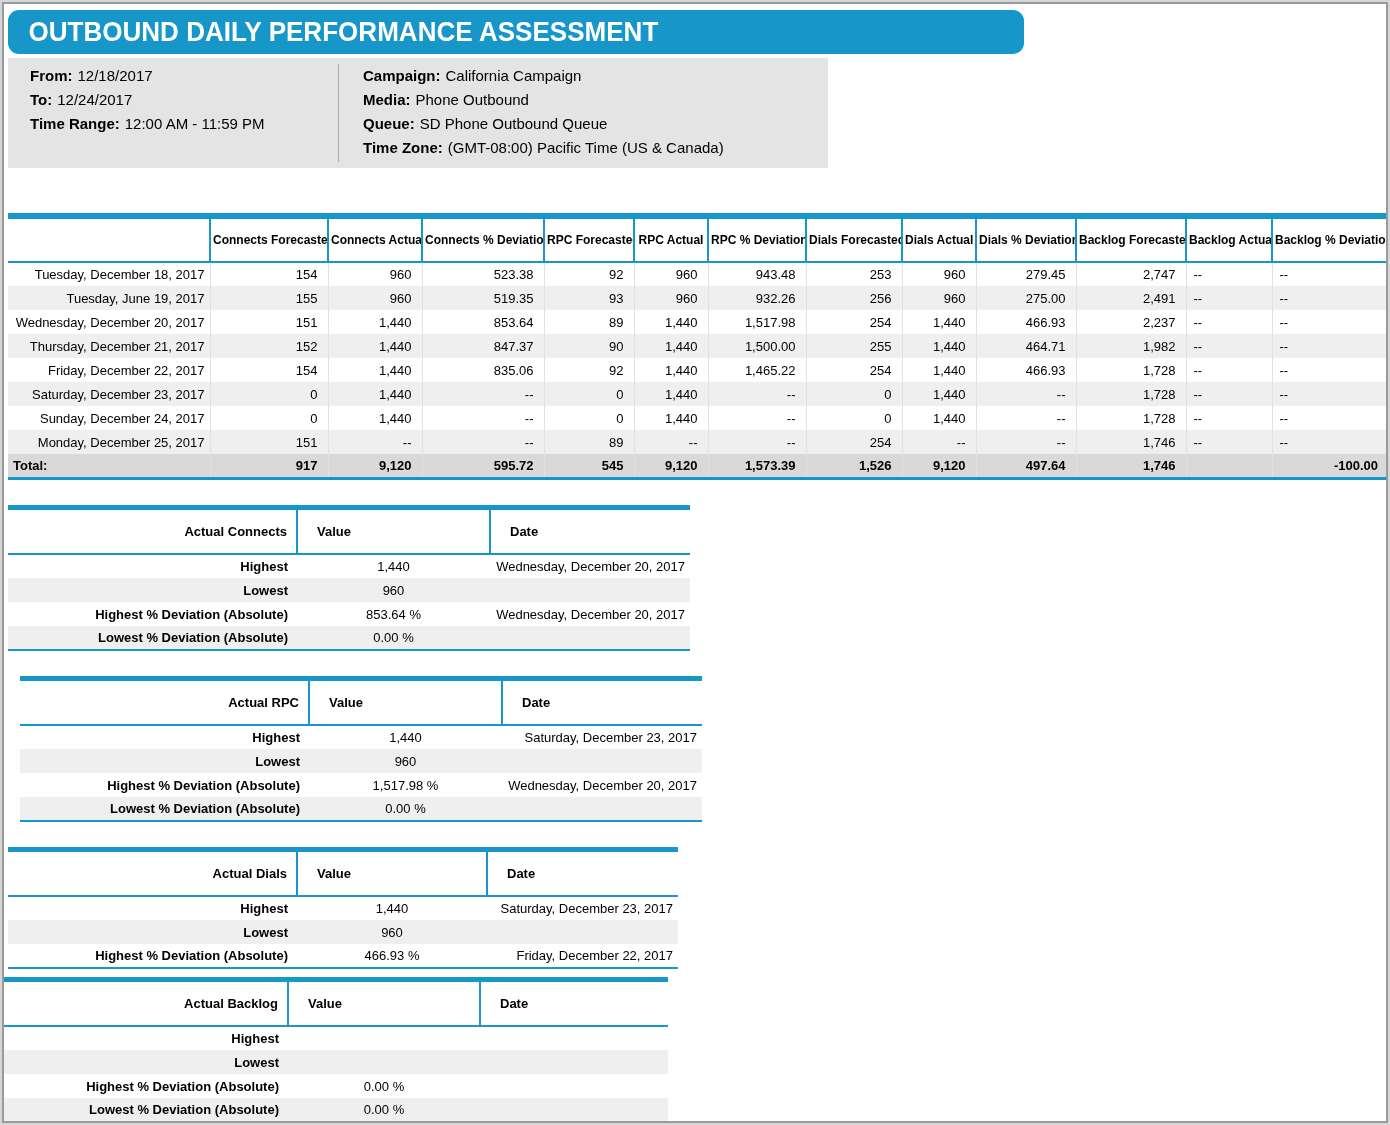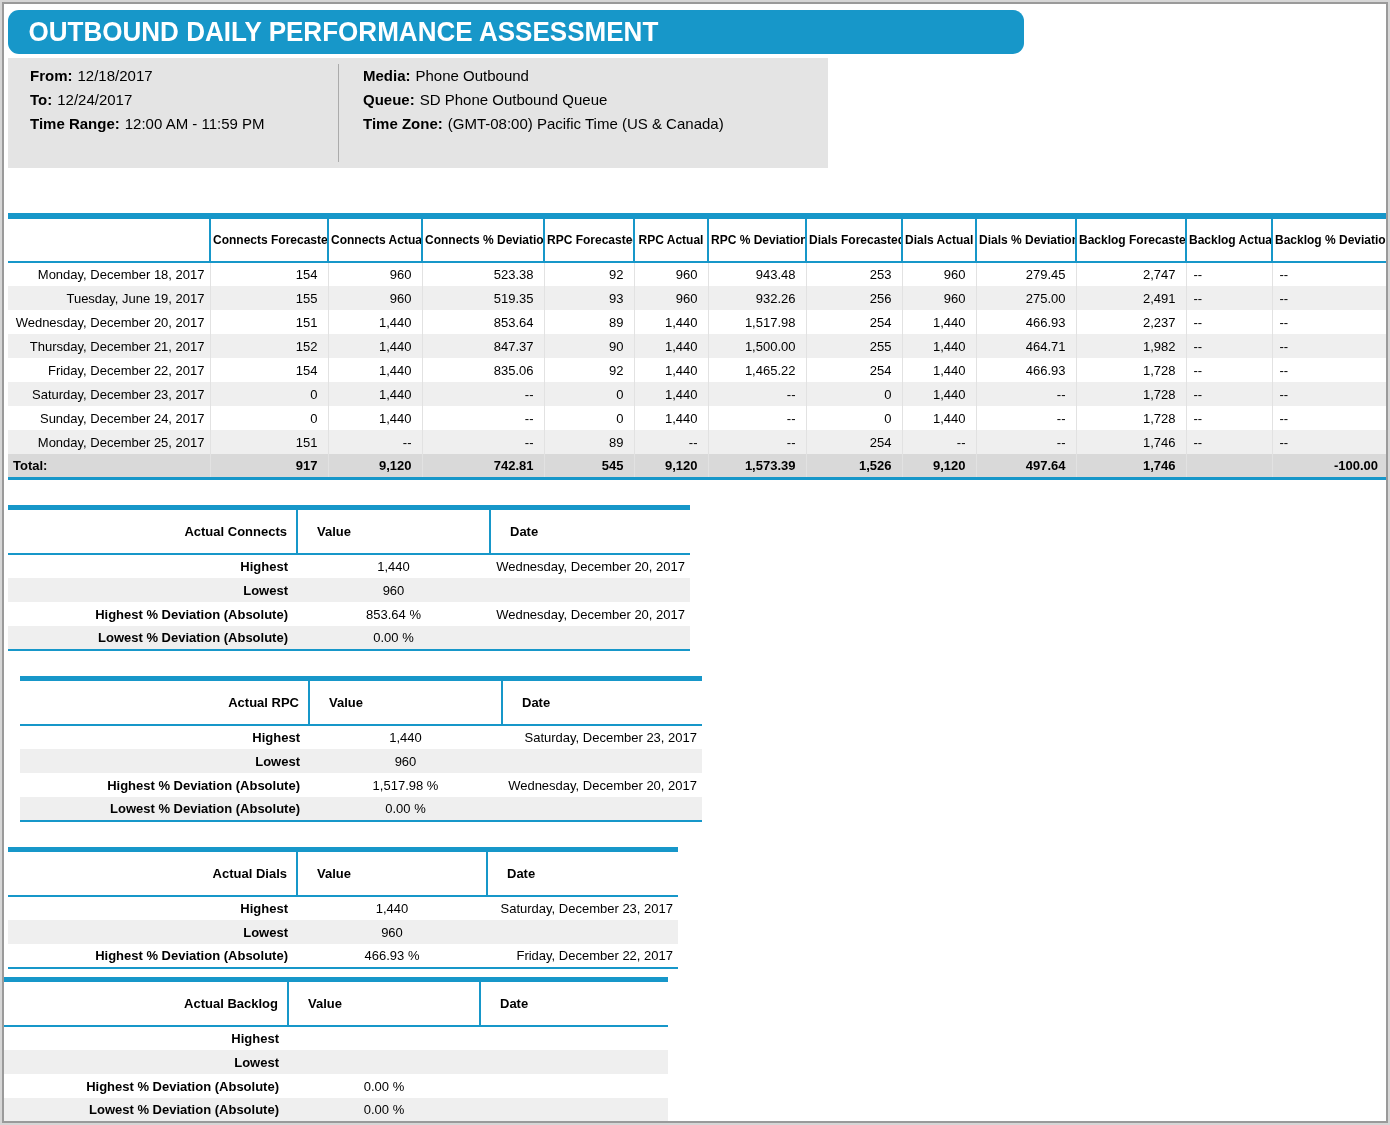--- a/index.html
+++ b/index.html
@@ -77,20 +77,21 @@
   </div>
 
   <div class="info">
     <div class="info-divider"></div>
     <div class="info-col left" id="info-left">
         <div class="info-row"><span class="info-label">From:</span><span class="info-value">12/18/2017</span></div>
         <div class="info-row"><span class="info-label">To:</span><span class="info-value">12/24/2017</span></div>
         <div class="info-row"><span class="info-label">Time Range:</span><span class="info-value">12:00 AM - 11:59 PM</span></div>
       </div>
     <div class="info-col right" id="info-right">
+        <div class="info-row"><span class="info-label">Campaign:</span><span class="info-value">California Campaign</span></div>
         <div class="info-row"><span class="info-label">Media:</span><span class="info-value">Phone Outbound</span></div>
         <div class="info-row"><span class="info-label">Queue:</span><span class="info-value">SD Phone Outbound Queue</span></div>
         <div class="info-row"><span class="info-label">Time Zone:</span><span class="info-value">(GMT-08:00) Pacific Time (US &amp; Canada)</span></div>
       </div>
   </div>
 
   <div class="main-table-wrap">
     <div class="cyan-top"></div>
     <table class="main-table" id="main-table">
         <colgroup>
@@ -120,21 +121,21 @@
             <th>Dials Forecasted</th>
             <th>Dials Actual</th>
             <th>Dials % Deviation</th>
             <th>Backlog Forecasted</th>
             <th>Backlog Actual</th>
             <th>Backlog % Deviation</th>
           </tr>
         </thead>
         <tbody>
           <tr>
-            <td class="c-date">Monday, December 18, 2017</td>
+            <td class="c-date">Tuesday, December 18, 2017</td>
             <td class="c-num">154</td>
             <td class="c-num">960</td>
             <td class="c-num">523.38</td>
             <td class="c-num">92</td>
             <td class="c-num">960</td>
             <td class="c-num">943.48</td>
             <td class="c-num">253</td>
             <td class="c-num">960</td>
             <td class="c-num">279.45</td>
             <td class="c-num">2,747</td>
@@ -245,21 +246,21 @@
             <td class="c-num">1,746</td>
             <td class="c-dash">--</td>
             <td class="c-dash">--</td>
           </tr>
         </tbody>
         <tbody>
           <tr class="total-row">
             <td class="c-total-label">Total:</td>
             <td class="c-num">917</td>
             <td class="c-num">9,120</td>
-            <td class="c-num">742.81</td>
+            <td class="c-num">595.72</td>
             <td class="c-num">545</td>
             <td class="c-num">9,120</td>
             <td class="c-num">1,573.39</td>
             <td class="c-num">1,526</td>
             <td class="c-num">9,120</td>
             <td class="c-num">497.64</td>
             <td class="c-num">1,746</td>
             <td class="c-num"></td>
             <td class="c-num">-100.00</td>
           </tr>

